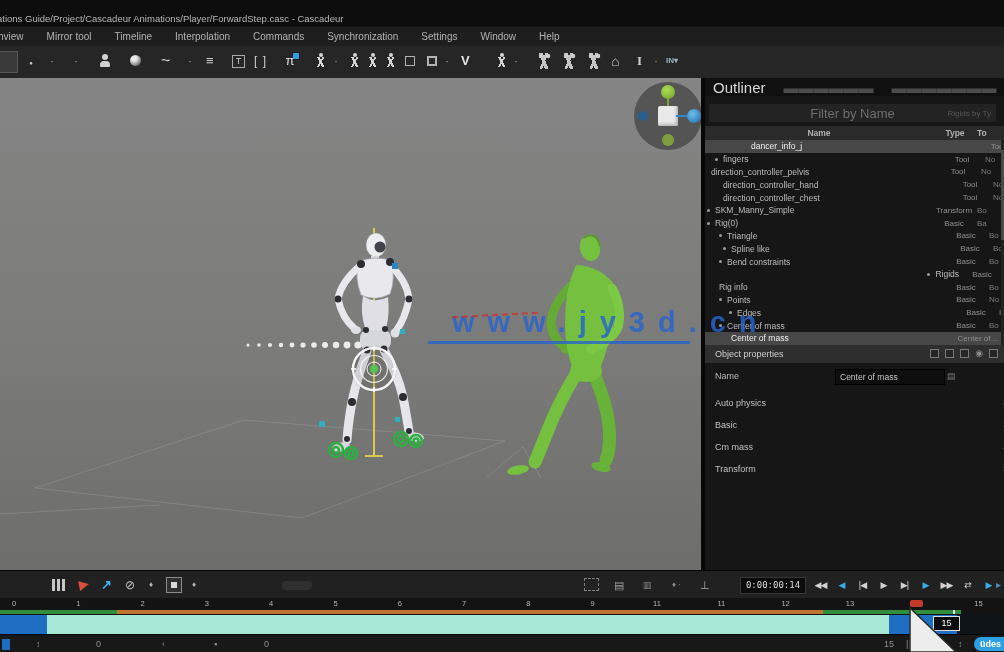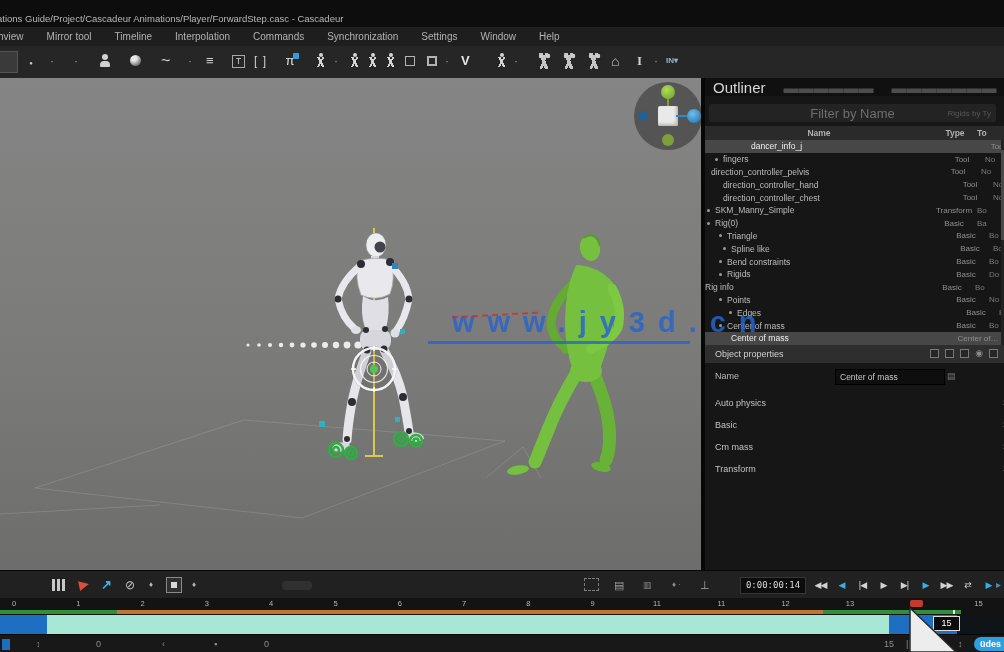--- a/index.html
+++ b/index.html
@@ -440,29 +440,29 @@
           </div>
           <div class="orow">
             <span class="olabel" style="padding-left: 14px;">
               <i class="blt"></i>
               <span>Bend constraints</span>
             </span>
             <span class="otype">Basic</span>
             <span class="otag">Bo</span>
           </div>
           <div class="orow">
+            <span class="olabel" style="padding-left: 30px; justify-content: flex-end;">
+              <i class="blt"></i>
+              <span>Rigids</span>
+            </span>
+            <span class="otype">Basic</span>
+            <span class="otag">Do</span>
+          </div>
+          <div class="orow">
             <span class="olabel" style="padding-left: 14px;">
-              <i class="blt"></i>
-              <span>Rigids</span>
-            </span>
-            <span class="otype">Basic</span>
-            <span class="otag">Do</span>
-          </div>
-          <div class="orow">
-            <span class="olabel" style="">
               <span>Rig info</span>
             </span>
             <span class="otype">Basic</span>
             <span class="otag">Bo</span>
           </div>
           <div class="orow">
             <span class="olabel" style="padding-left: 14px;">
               <i class="blt"></i>
               <span>Points</span>
             </span>

